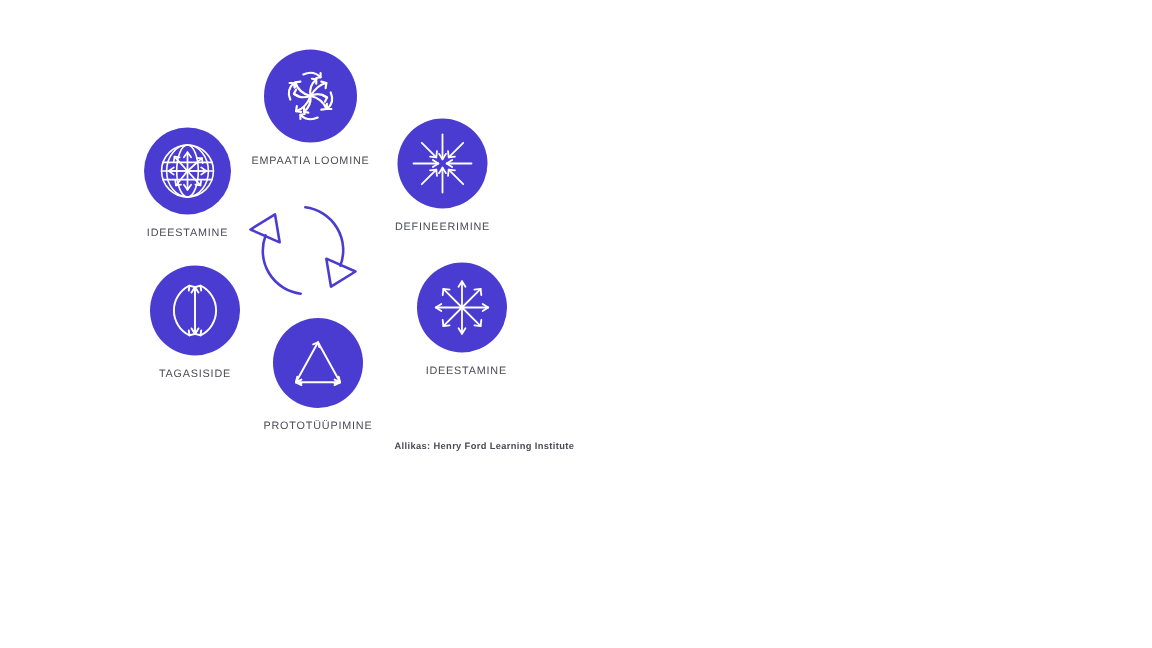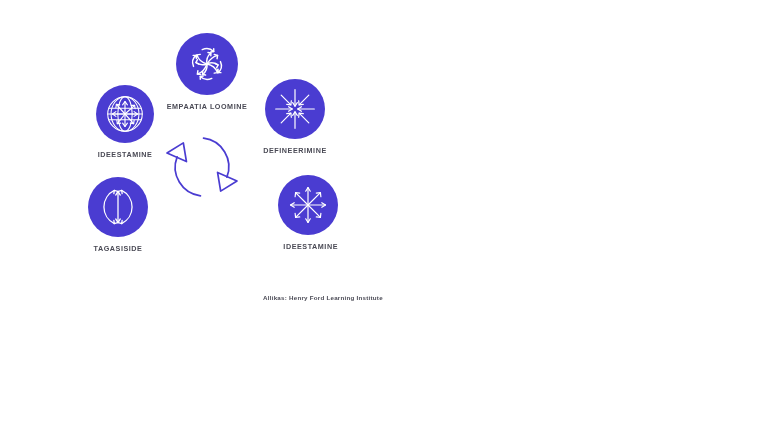--- a/index.html
+++ b/index.html
@@ -35,41 +35,41 @@
     background: #4a3cd1;
     display: flex;
     align-items: center;
     justify-content: center;
   }
 
   .node-label {
     margin-top: 7px;
     font-family: "Liberation Sans", sans-serif;
     font-size: 7.2px;
-    font-weight: bold;
+    font-weight: normal;
     letter-spacing: 0.55px;
     color: #4a4a55;
     white-space: nowrap;
     text-align: center;
   }
 
   
   #node-empaatia      { left: 170px; top: 33px;  width: 74px; }
   #node-empaatia .node-circle  { width: 62px; height: 62px; }
 
   #node-defineerimine { left: 252px; top: 79px;  width: 86px; }
   #node-defineerimine .node-circle { width: 60px; height: 60px; }
 
   #node-ideestamine   { left: 252px; top: 175px; width: 86px; align-items: flex-end; }
   #node-ideestamine .node-circle { width: 60px; height: 60px; }
 
   #node-prototyypimine{ left: 165px; top: 212px; width: 94px; }
   #node-prototyypimine .node-circle { width: 60px; height: 60px; }
 
-  #node-tagasiside    { left: 76px;  top: 177px; width: 84px; }
+  #node-tagasiside    { left: 88px;  top: 177px; width: 84px; }
   #node-tagasiside .node-circle { width: 60px; height: 60px; }
 
   #node-reflektsioon  { left: 82px;  top: 85px;  width: 86px; }
   #node-reflektsioon .node-circle { width: 58px; height: 58px; }
 
   #cycle-arrows {
     position: absolute;
     left: 162px;
     top: 132px;
     width: 80px;
@@ -182,20 +182,42 @@
               <path d="M23 77 l 9 -1 M23 77 l -1 -9"></path>
             <path d="M50 50 L77 77"></path>
               <path d="M77 77 l -9 -1 M77 77 l 1 -9"></path>
           </g>
         </svg>
       </span>
     </div>
     <div class="node-label">IDEESTAMINE</div>
   </div>
 
+  <div class="node" id="node-prototyypimine">
+    <div class="node-circle">
+      <span>
+        <svg width="46" height="46" viewBox="0 0 100 100" fill="none" stroke="#ffffff" stroke-width="2.8" stroke-linecap="round" stroke-linejoin="round">
+
+          <g>
+            <path d="M18 78 L50 20"></path>
+            <path d="M50 20 l -7 3 M50 20 l 2 7"></path>
+            <path d="M18 78 l 2 -8 M18 78 l 8 1"></path>
+
+            <path d="M50 20 L82 78"></path>
+            <path d="M82 78 l -2 -8 M82 78 l -8 1"></path>
+
+            <path d="M18 78 L82 78"></path>
+            <path d="M82 78 l -8 -4 M82 78 l -8 4"></path>
+            <path d="M18 78 l 8 -4 M18 78 l 8 4"></path>
+          </g>
+        </svg>
+      </span>
+    </div>
+    <div class="node-label">PROTOTÜÜPIMINE</div>
+  </div>
 
   <div class="node" id="node-tagasiside">
     <div class="node-circle">
       <span>
         <svg width="46" height="46" viewBox="0 0 100 100" fill="none" stroke="#ffffff" stroke-width="2.8" stroke-linecap="round" stroke-linejoin="round">
 
           <path d="M42 14 A 40 40 0 0 0 42 86"></path>
           <path d="M42 14 l -1 7 M42 14 l 7 2"></path>
           <path d="M42 86 l -1 -7 M42 86 l 7 -2"></path>
 

